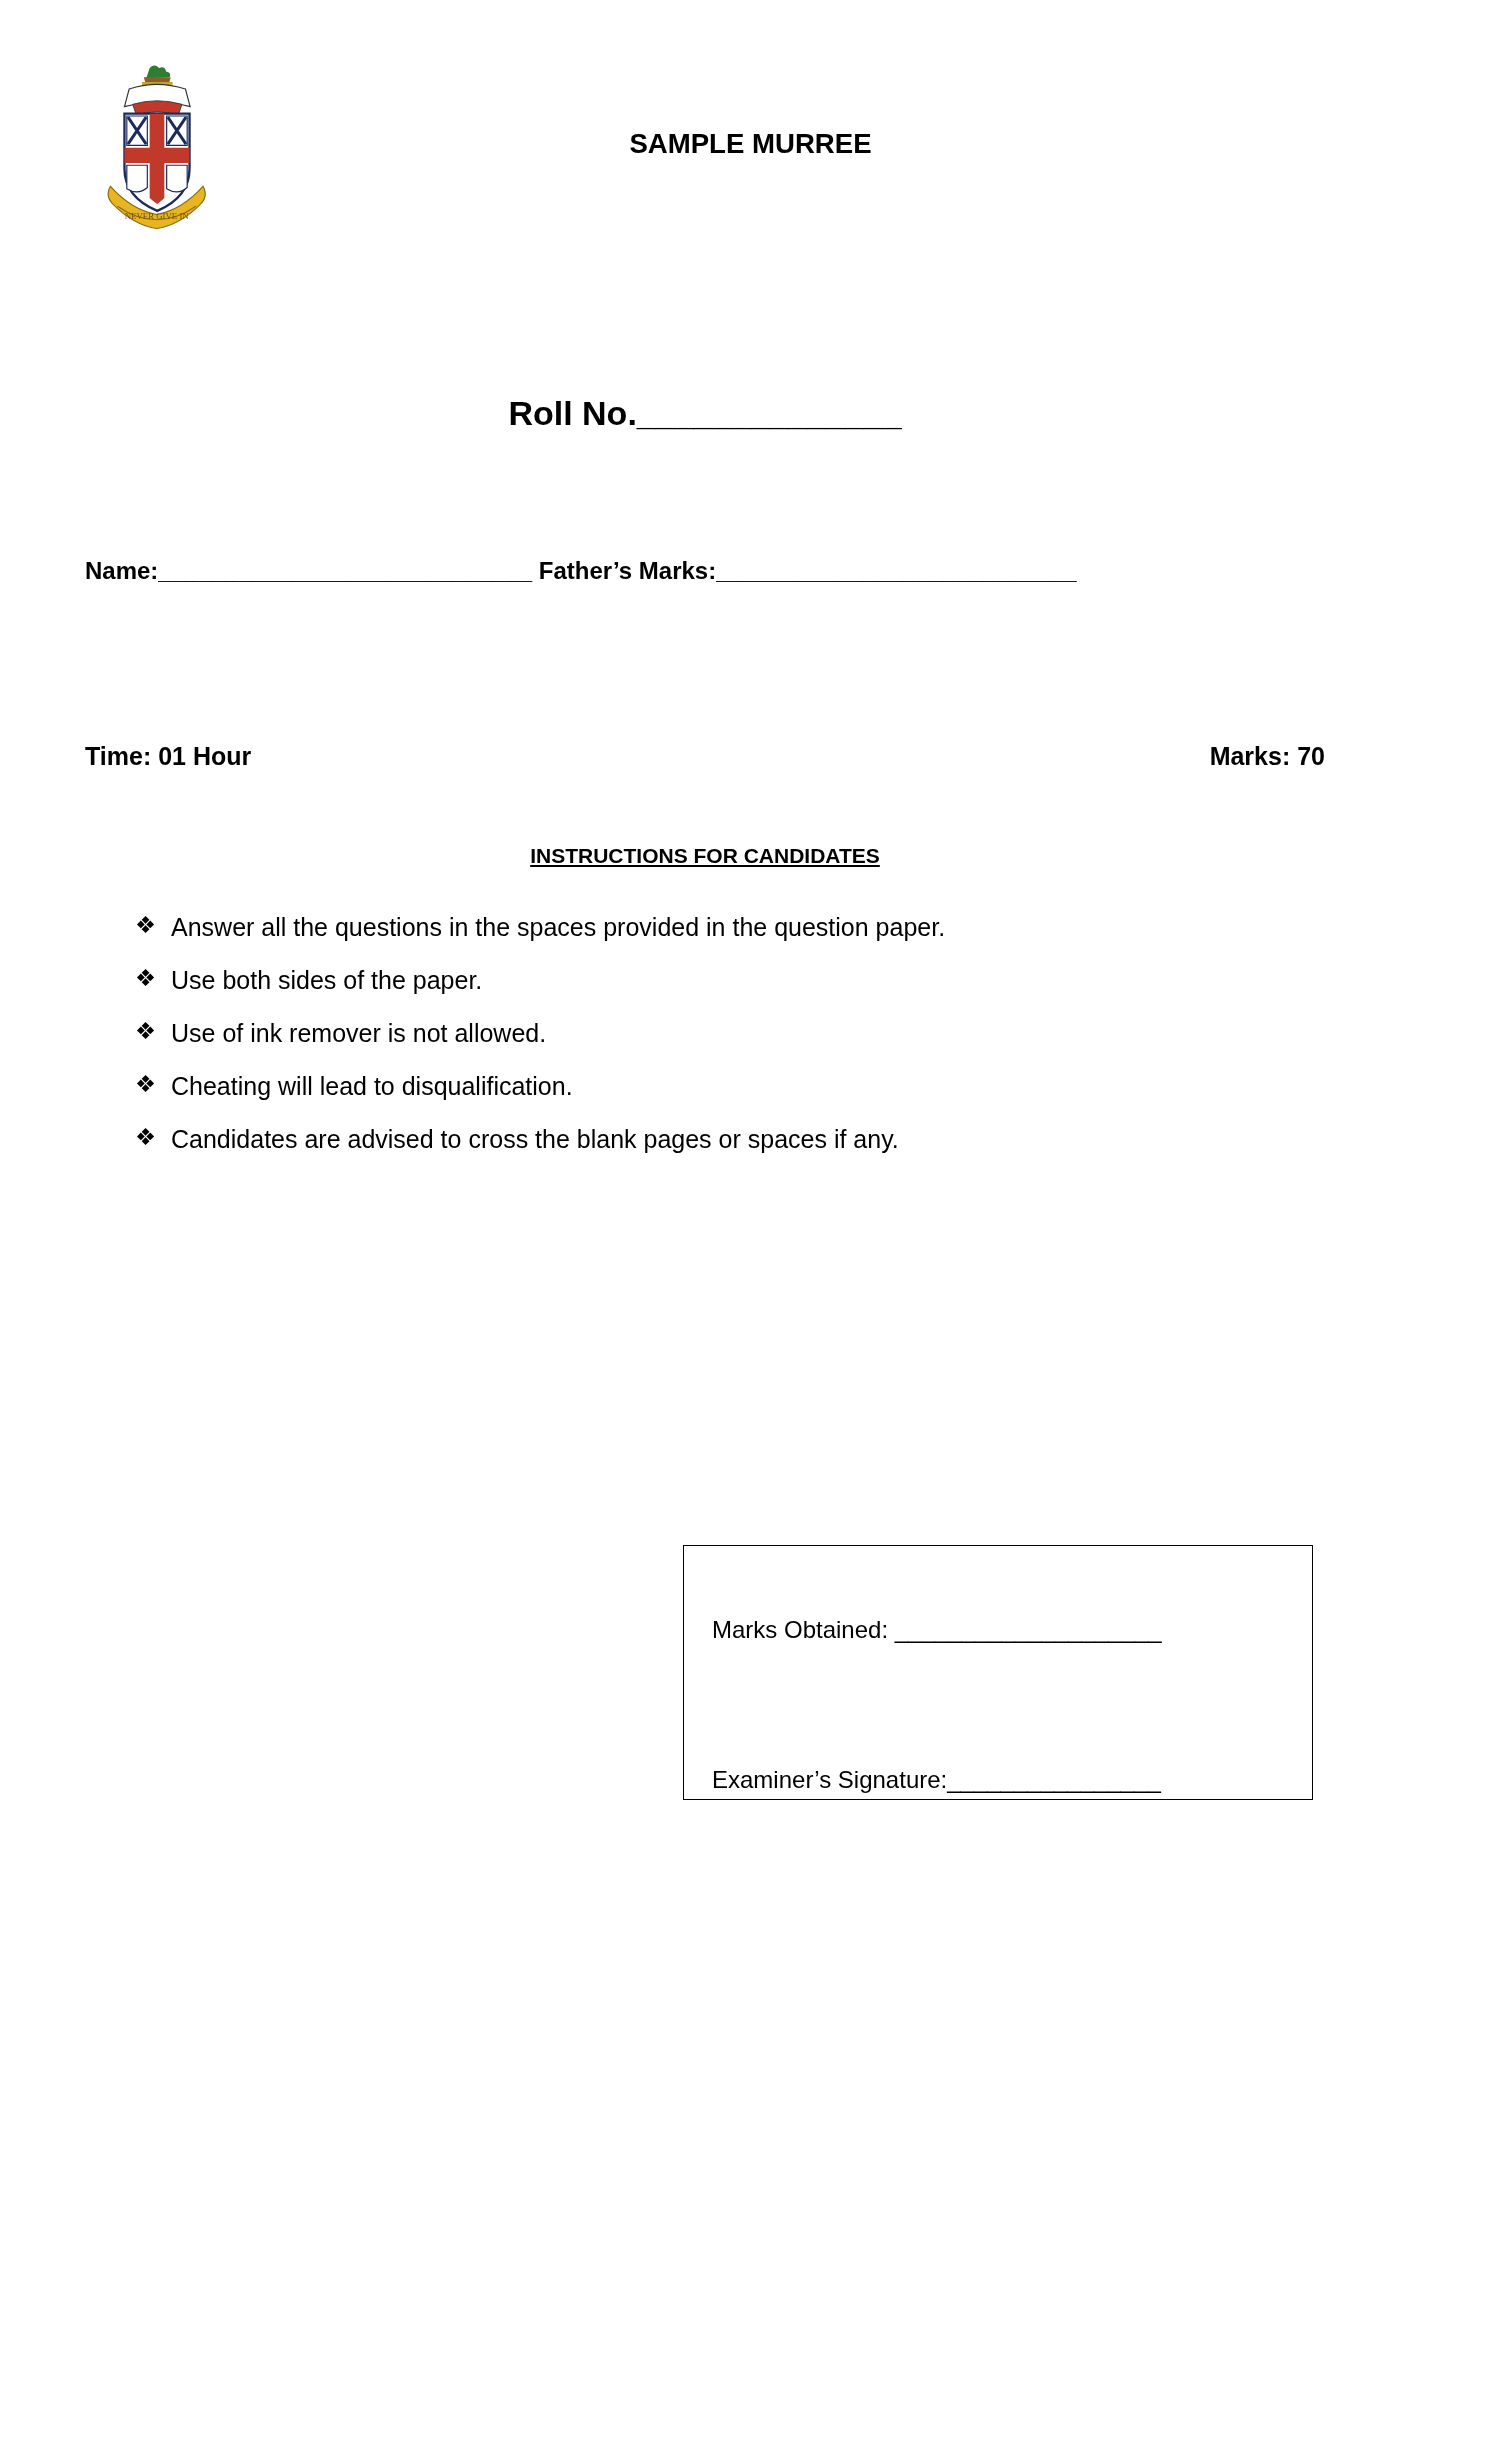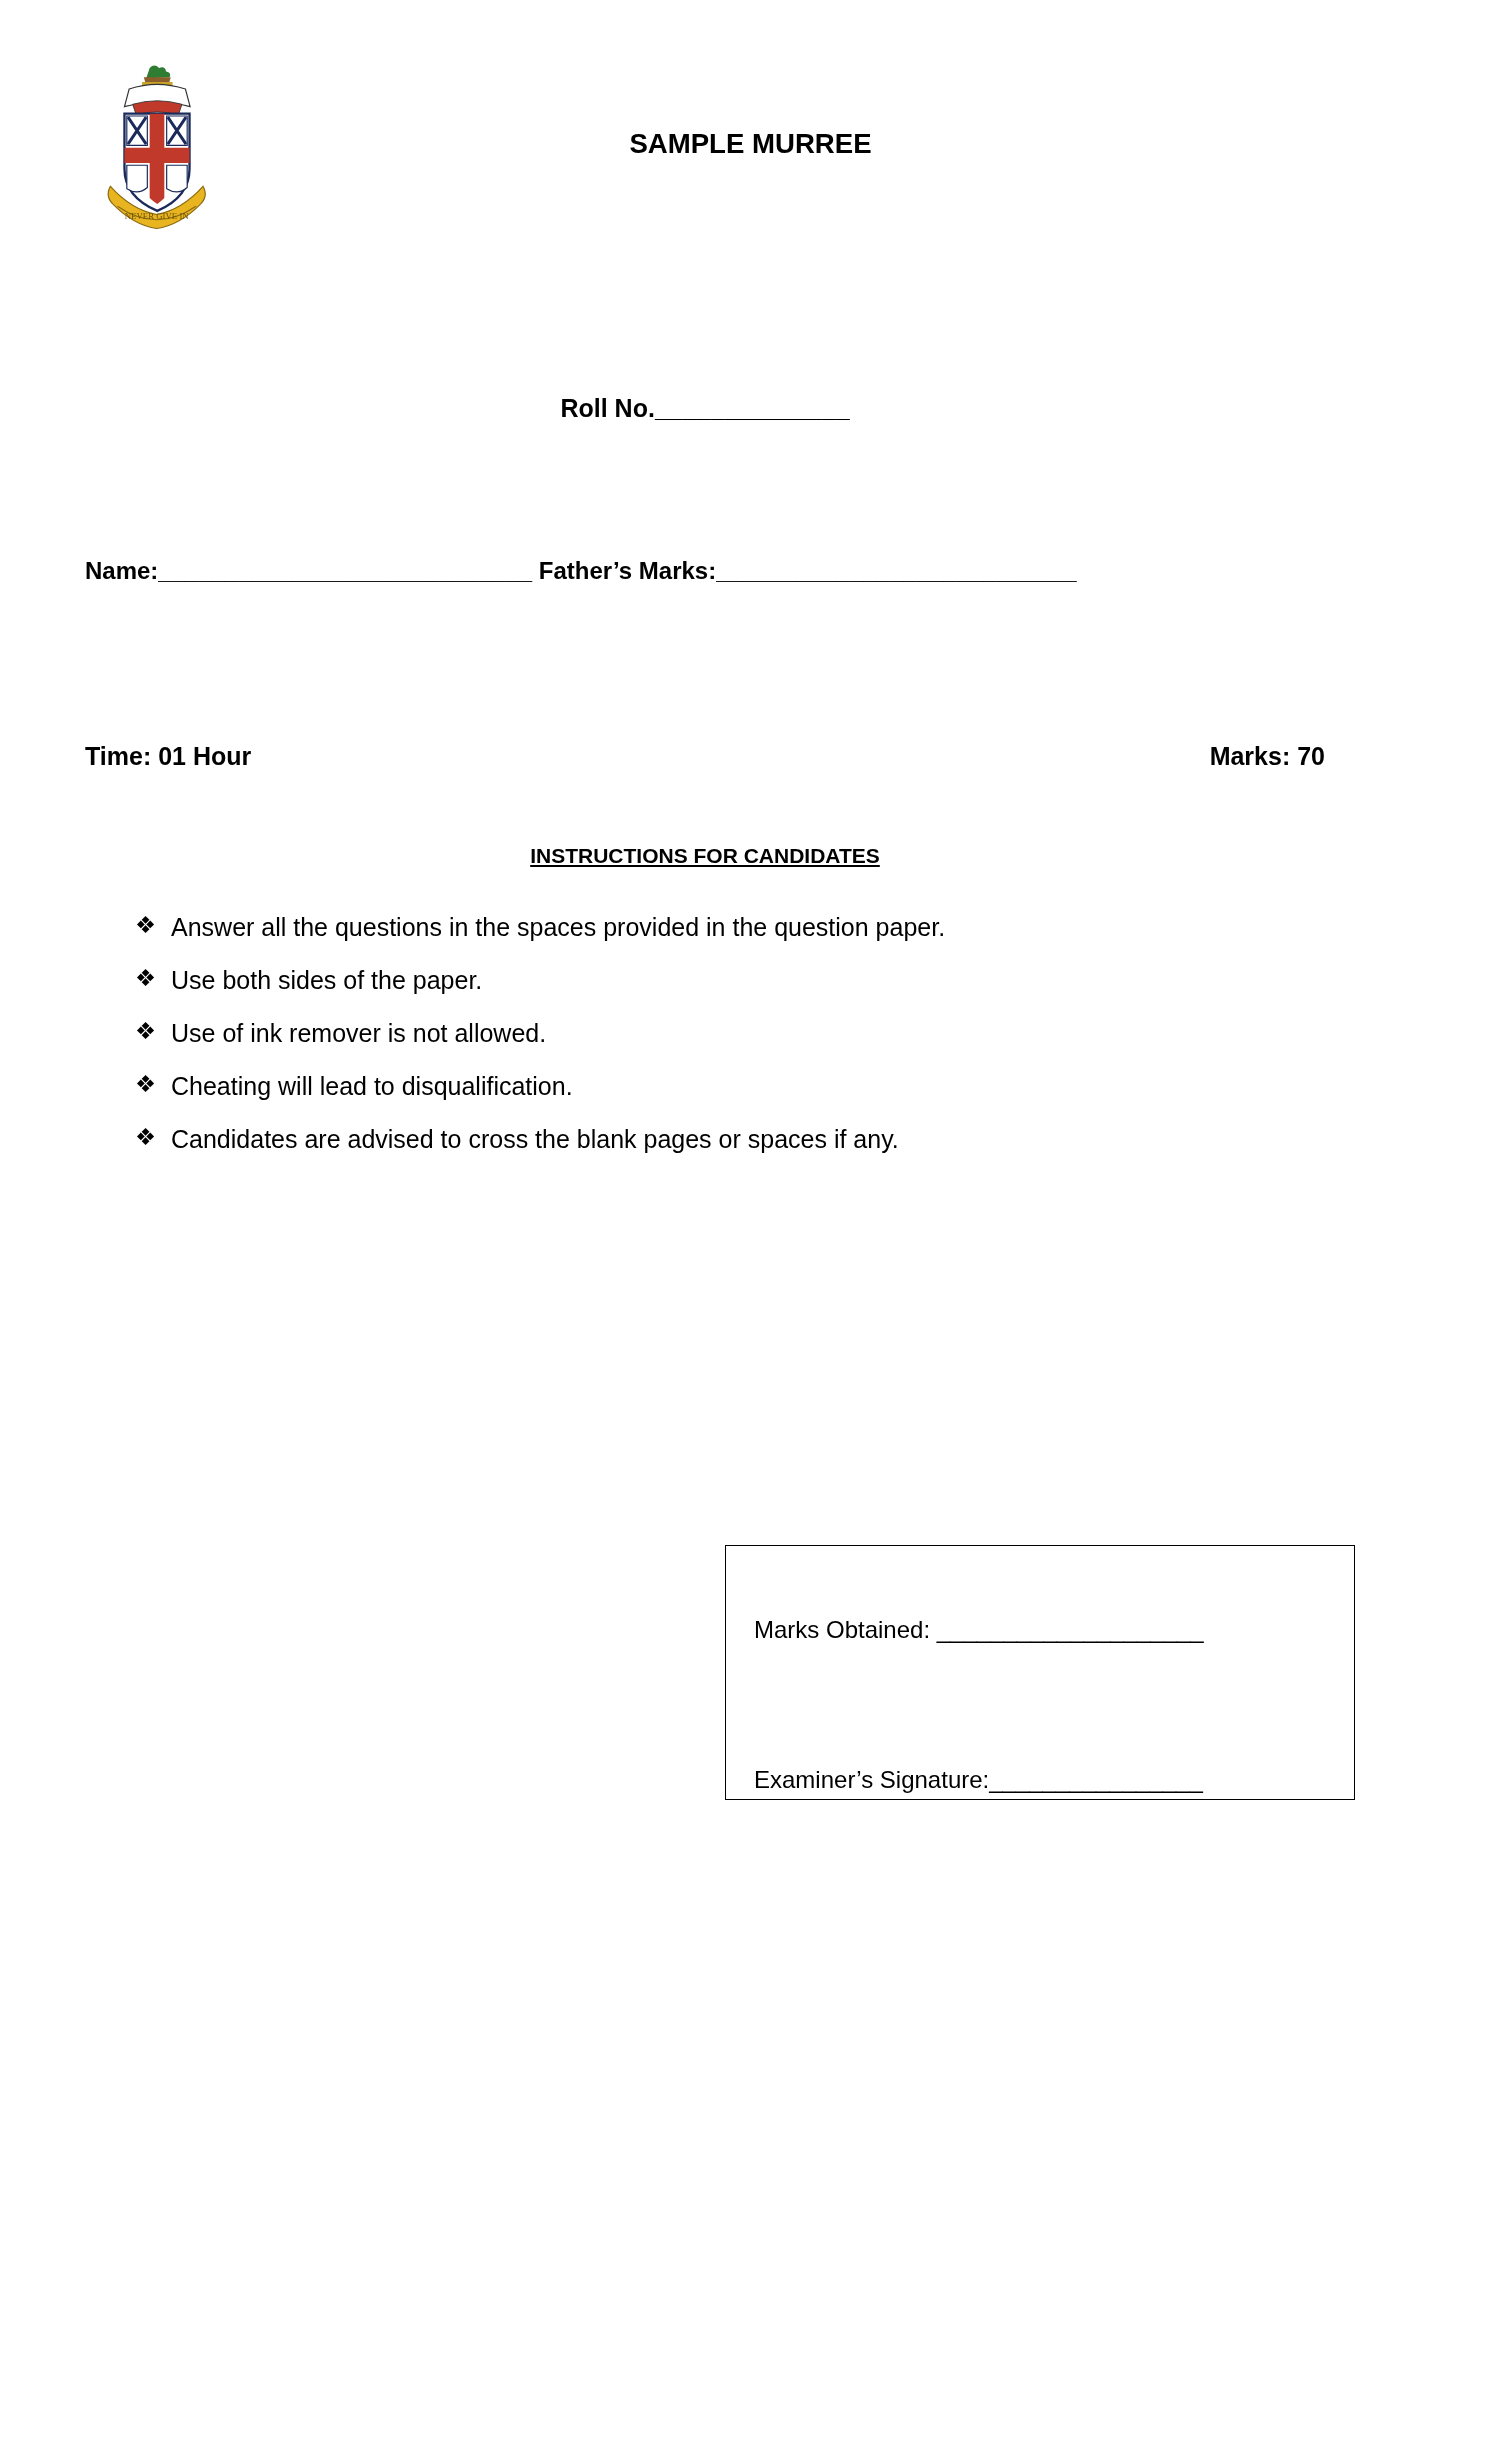--- a/index.html
+++ b/index.html
@@ -76,21 +76,21 @@
     font-weight: bold;
   }
 
   .row-subject { top: 317px; }
   .row-roll {
     position: absolute;
     top: 394px;
     left: 85px;
     width: 1240px;
     text-align: center;
-    font-size: 25px;
+    font-size: 34px;
     font-weight: bold;
   }
   .row-name {
     position: absolute;
     top: 557px;
     left: 85px;
     width: 1325px;
     font-size: 24px;
     font-weight: bold;
     white-space: nowrap;
@@ -135,21 +135,20 @@
 
   
   .marks-box {
     position: absolute;
     left: 683px;
     top: 1545px;
     width: 630px;
     height: 255px;
     border: 1.8px solid #000000;
     box-sizing: border-box;
-    margin-left: 42px;
   }
   .marks-box .line {
     position: absolute;
     left: 28px;
     font-size: 24px;
     white-space: nowrap;
   }
   .marks-obtained { top: 70px; }
   .examiner-signature { top: 220px; }
 </style>

